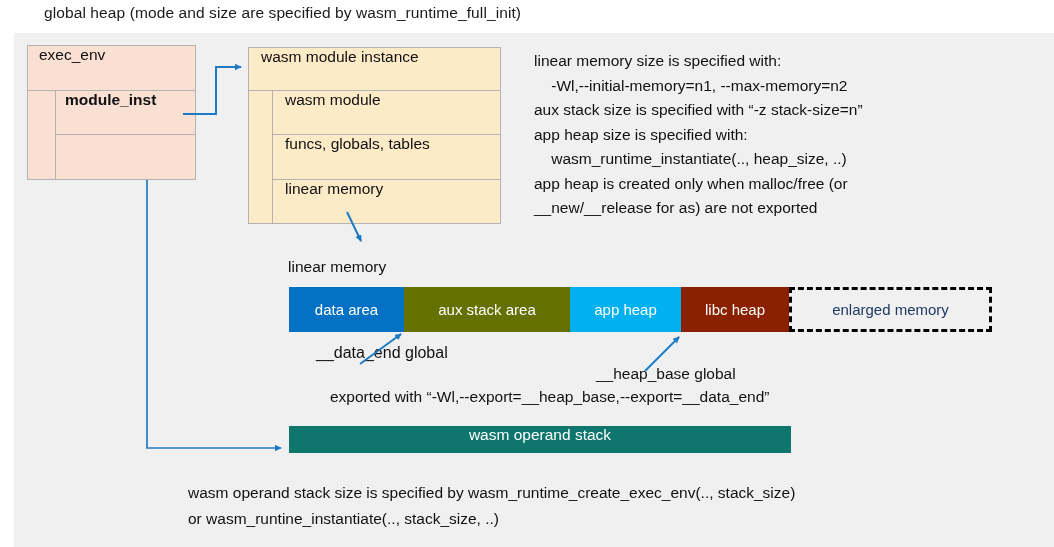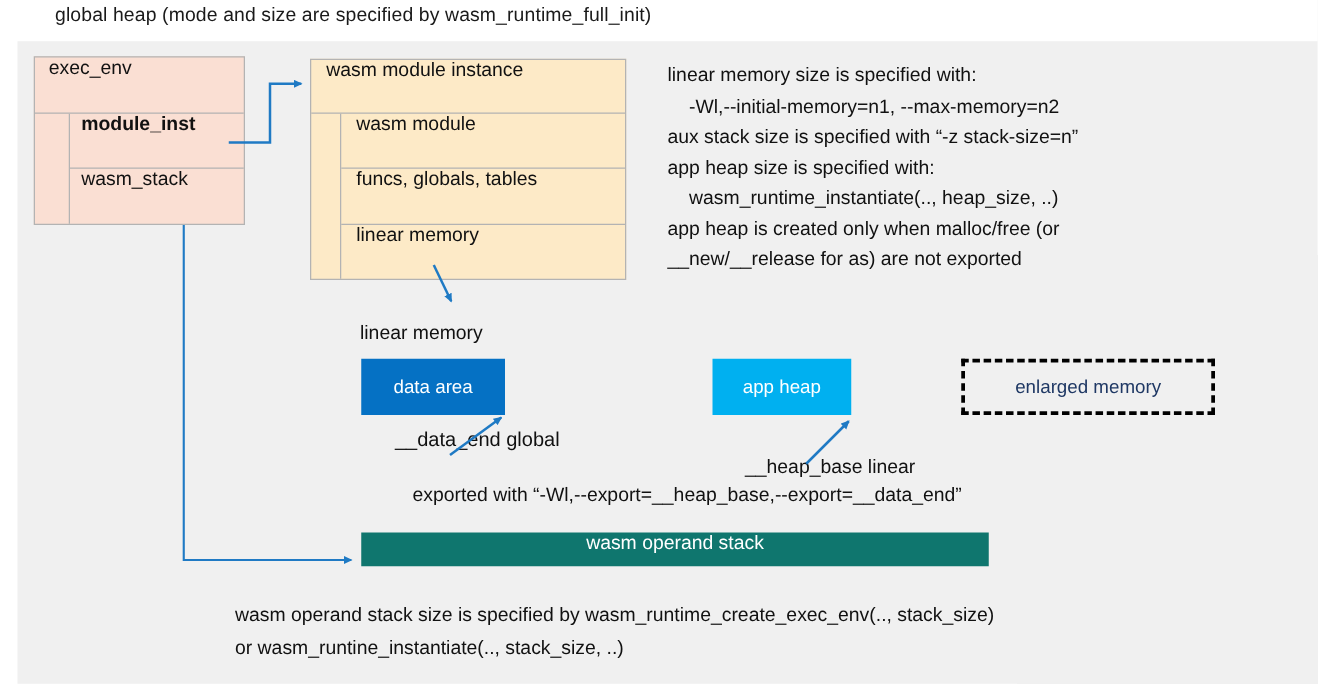--- a/index.html
+++ b/index.html
@@ -83,23 +83,20 @@
   <div class="gray-panel"></div>
 
   <div class="box" id="exec-env"></div>
   <div class="row" id="exec-env-hdr">
     <span>exec_env</span>
   </div>
   <div class="row" id="exec-env-gutter"></div>
   <div class="row" id="module-inst">
     <span>module_inst</span>
   </div>
-  <div class="row" id="wasm-stack">
-    <span>wasm_stack</span>
-  </div>
 
   <div class="box" id="mod-inst-box"></div>
   <div class="row" id="mi-hdr">
     <span>wasm module instance</span>
   </div>
   <div class="row" id="mi-gutter"></div>
   <div class="row" id="mi-r1">
     <span>wasm module</span>
   </div>
   <div class="row" id="mi-r2">
@@ -115,30 +112,36 @@
 app heap size is specified with:
     wasm_runtime_instantiate(.., heap_size, ..)
 app heap is created only when malloc/free (or
 __new/__release for as) are not exported</div>
 
   <div id="lin-mem-label">linear memory</div>
   <div id="mem-bar" style="width: 703px;">
       <div class="seg" style="background: rgb(5, 113, 196); left: 0px; width: 115px;">
         <span>data area</span>
       </div>
+      <div class="seg" style="background: rgb(102, 112, 0); left: 115px; width: 166px;">
+        <span>aux stack area</span>
+      </div>
       <div class="seg" style="background: rgb(0, 176, 240); left: 281px; width: 111px;">
         <span>app heap</span>
       </div>
-      <div id="seg-enlarged" style="left: 480px; width: 203px;">
+      <div class="seg" style="background: rgb(139, 32, 0); left: 392px; width: 108px;">
+        <span>libc heap</span>
+      </div>
+      <div id="seg-enlarged" style="left: 500px; width: 203px;">
         <span>enlarged memory</span>
       </div>
     </div>
 
   <div id="data-end-label">__data_end global</div>
-  <div id="heap-base-label">__heap_base linear</div>
+  <div id="heap-base-label">__heap_base global</div>
   <div id="exported-label">exported with “-Wl,--export=__heap_base,--export=__data_end”</div>
 
   <div id="operand-stack">
     <span>wasm operand stack</span>
   </div>
   <div id="bottom-notes">wasm operand stack size is specified by wasm_runtime_create_exec_env(.., stack_size)
 or wasm_runtine_instantiate(.., stack_size, ..)</div>
 
   <svg class="overlay">
     <defs>

